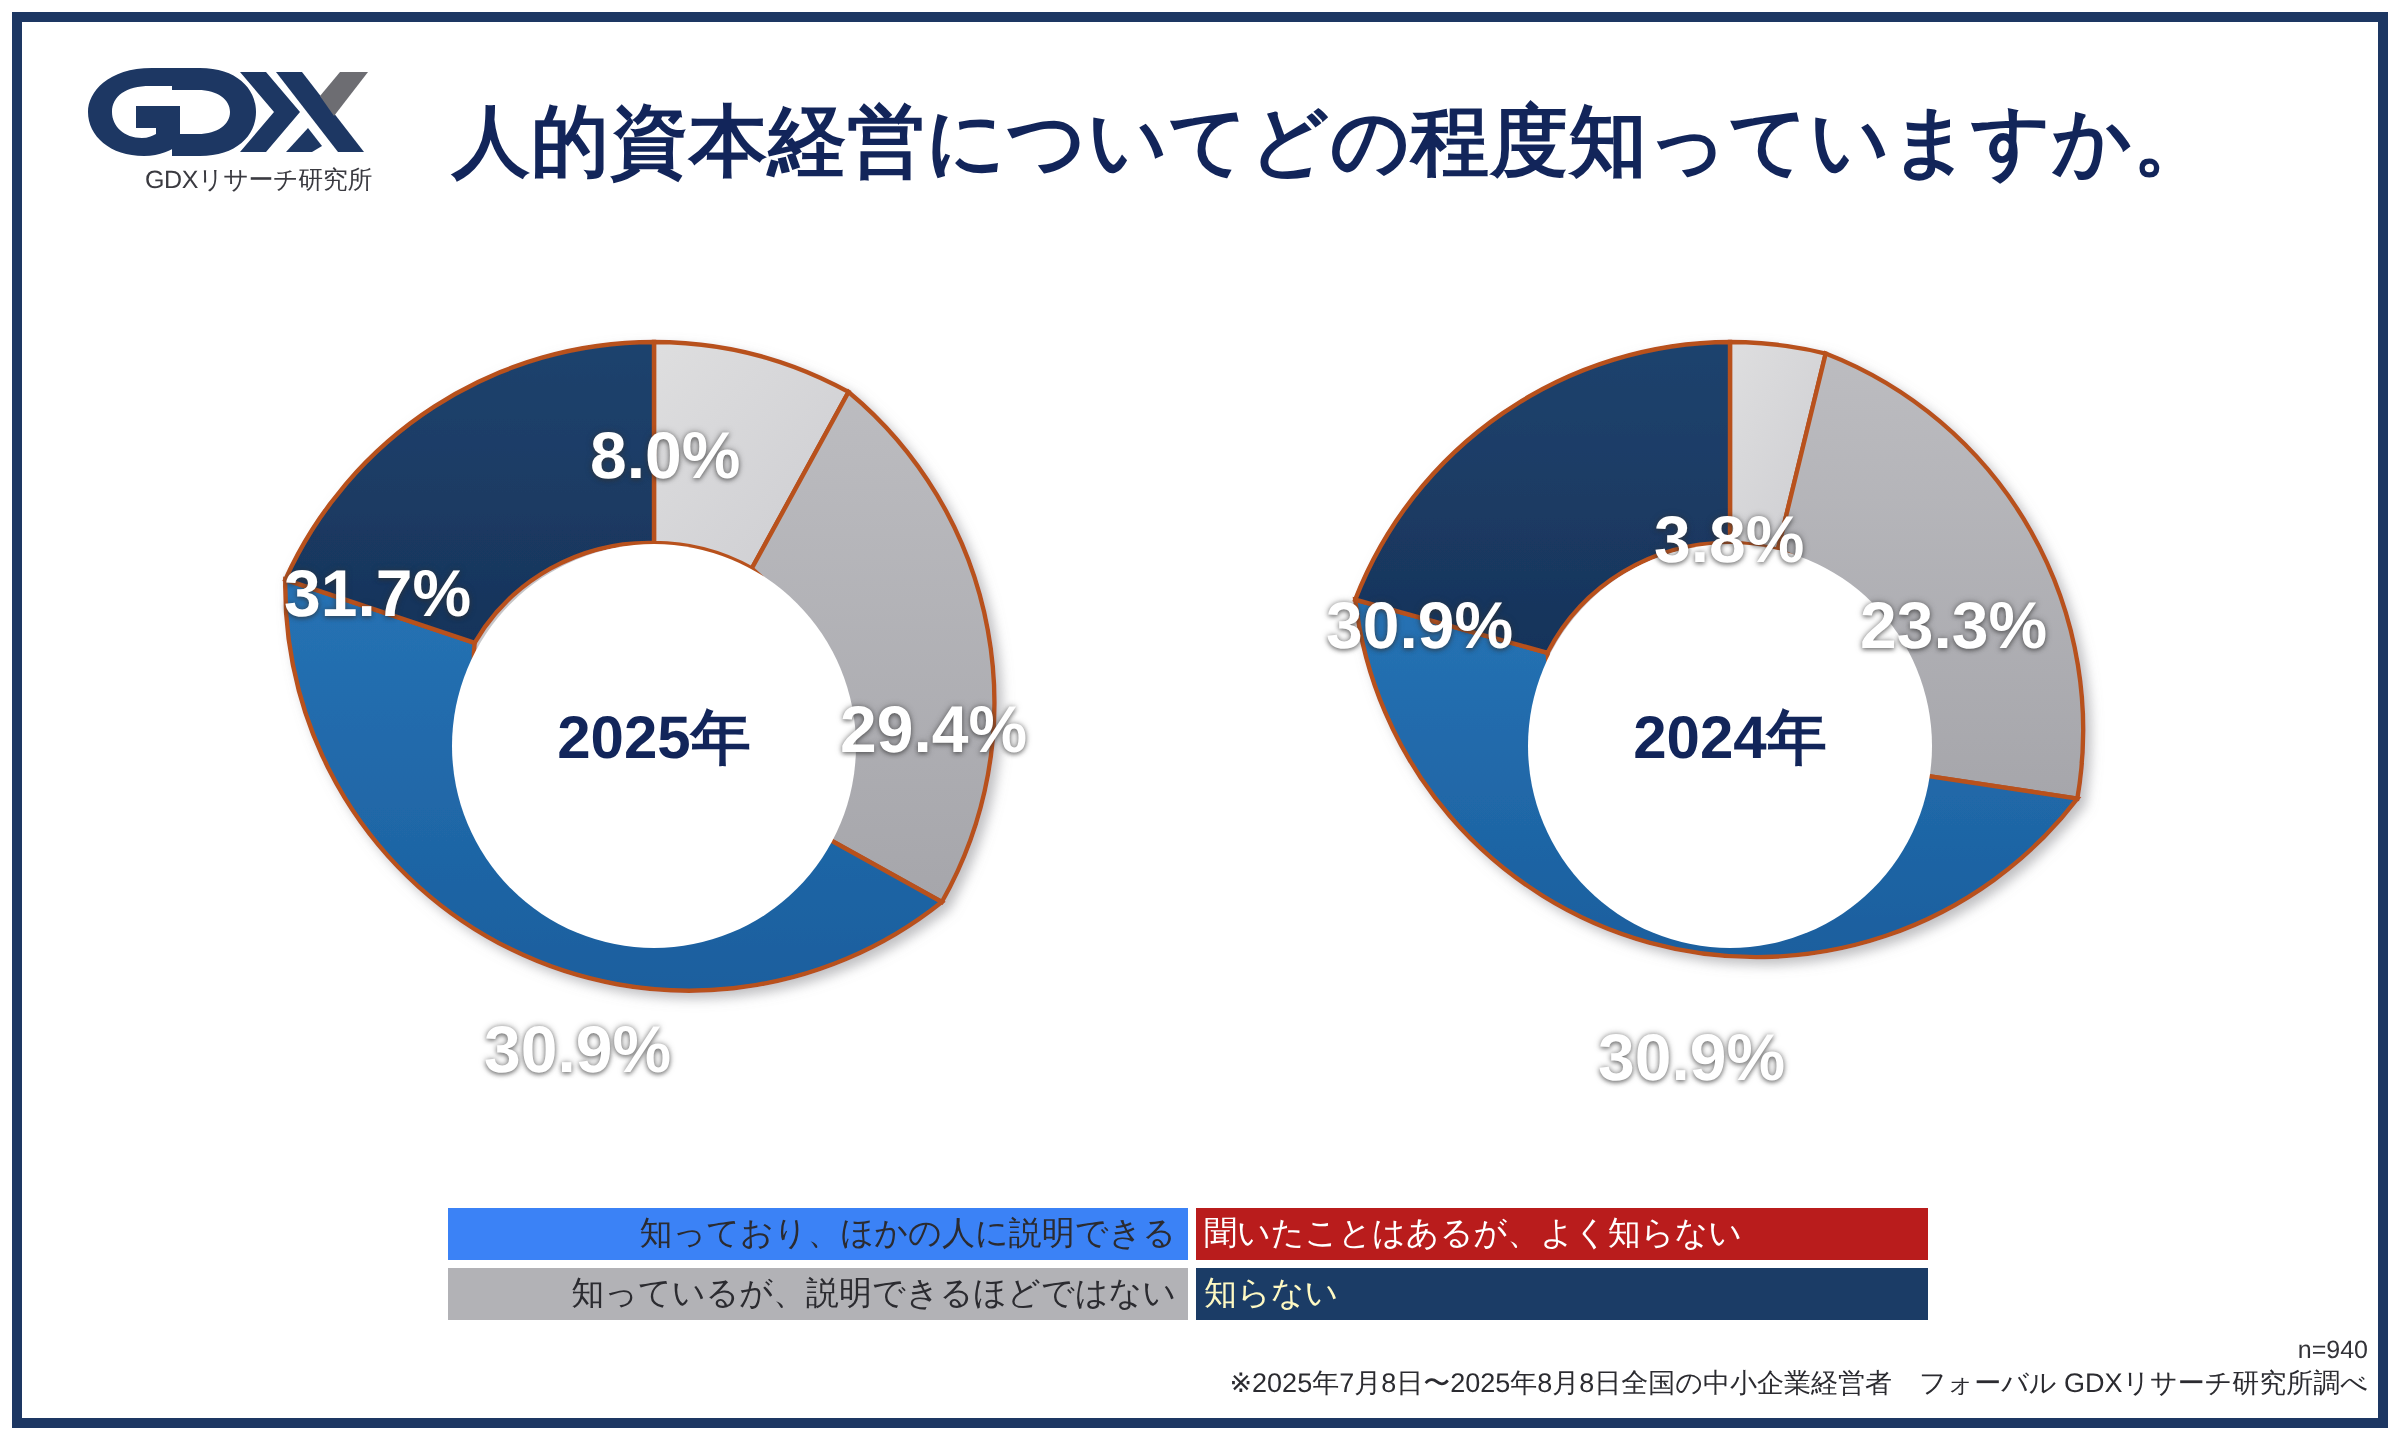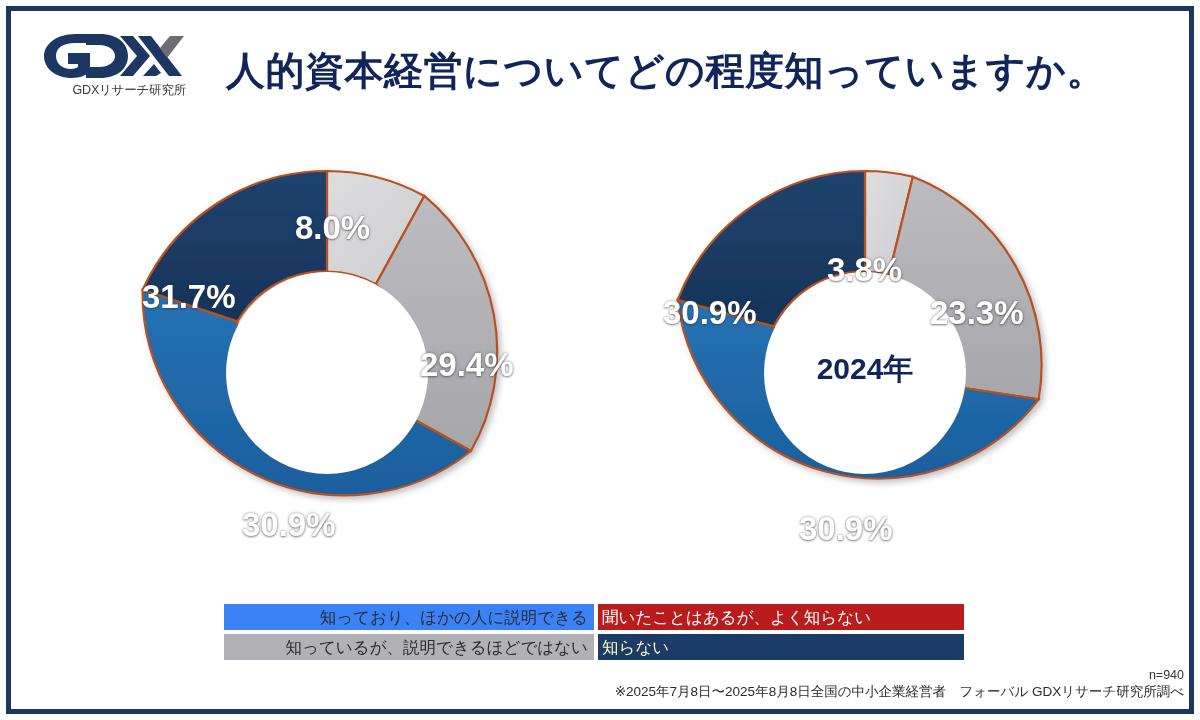--- a/index.html
+++ b/index.html
@@ -194,20 +194,21 @@
         <path d="M 210 8 A 202 202 0 0 1 307.27 32.97 L 258.89 121.25 A 101 101 0 0 0 210 108.5 Z" fill="url(#g25a)" stroke="#b8511e" stroke-width="2.2"></path>
 
         <path d="M 307.27 32.97 A 202 202 0 0 1 353.93 288.0 L 281.96 248.0 A 101 101 0 0 0 258.89 121.25 Z" fill="url(#g25b)" stroke="#b8511e" stroke-width="2.2"></path>
 
         <path d="M 353.93 288.0 A 202 202 0 0 1 25.66 126.79 L 120.33 158.40 A 101 101 0 0 0 281.96 248.0 Z" fill="url(#g25c)" stroke="#b8511e" stroke-width="2.2"></path>
 
         <path d="M 25.66 126.79 A 202 202 0 0 1 210 8 L 210 108.5 A 101 101 0 0 0 120.33 158.40 Z" fill="url(#g25d)" stroke="#b8511e" stroke-width="2.2"></path>
       </g>
       <circle cx="210" cy="210" r="101" fill="#ffffff"></circle>
     </svg>
+    <div class="center-label">2025年</div>
     <div class="slice-label" style="left:178px; top:46px;">8.0%</div>
     <div class="slice-label" style="left:303px; top:183px;text-align:center;">29.4%</div>
     <div class="slice-label" style="left:125px; top:343px;">30.9%</div>
     <div class="slice-label" style="left:25px;  top:115px;">31.7%</div>
   </div>
 
   <div class="donut-wrap" id="donut-2024">
     <svg width="420" height="420" viewBox="0 0 420 420">
       <defs>
         <filter id="sh2024" x="-20%" y="-20%" width="150%" height="150%">

